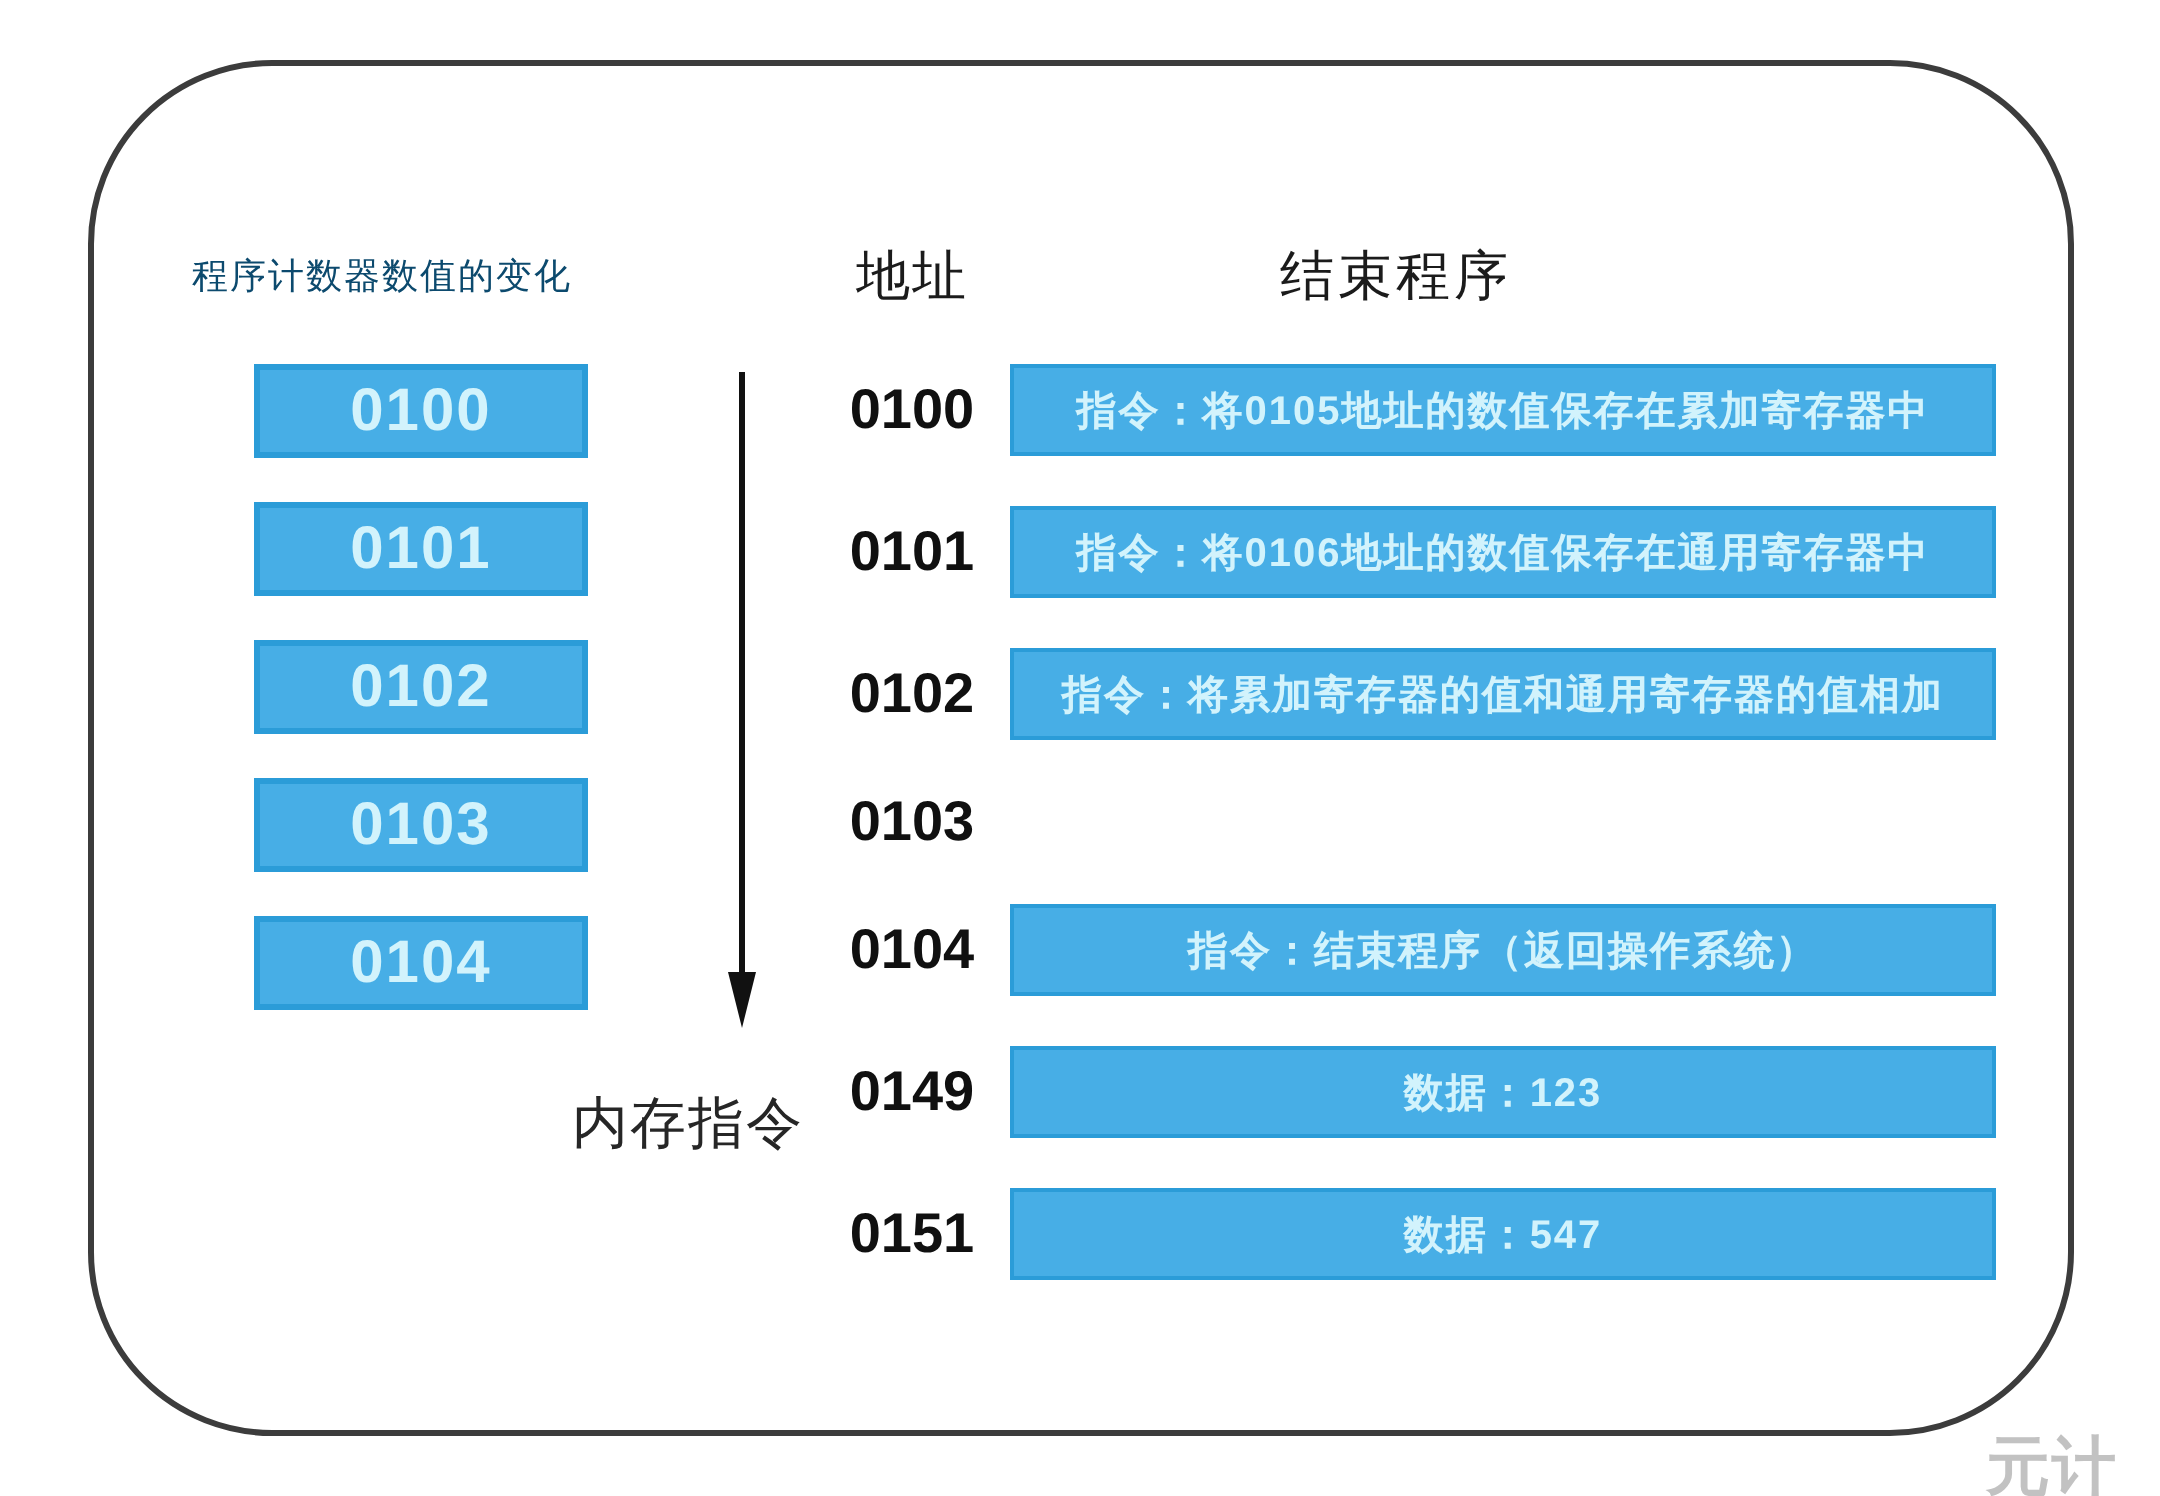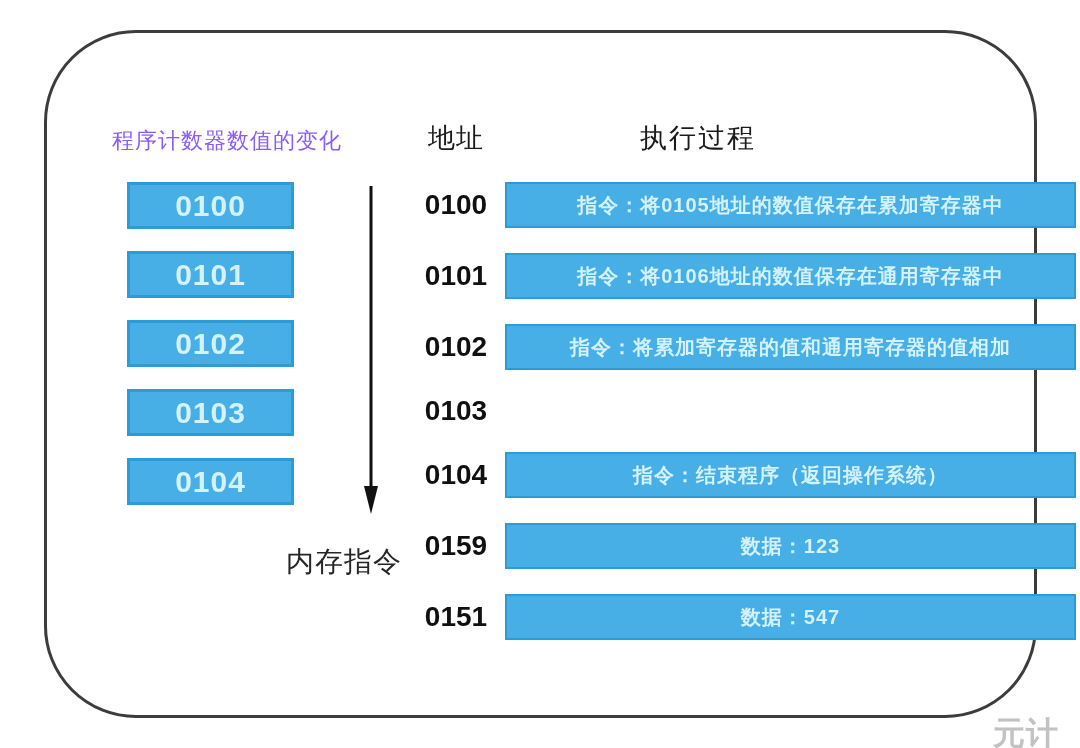--- a/index.html
+++ b/index.html
@@ -13,22 +13,22 @@
   .frame{
     position:absolute;
     left:44px;top:30px;
     width:993px;height:688px;
     border:3px solid var(--frame-border,#3c3c3c);
     border-radius:92px;
     box-sizing:border-box;
     background:#ffffff;
   }
   .pc-header{
-    position:absolute;left:112px;top:126px;
-    font-size:22px;color:#8b5cf6;letter-spacing:1px;
+    position:absolute;left:96px;top:126px;
+    font-size:18px;color:#0c4a6e;letter-spacing:1px;
   }
   .addr-header{
     position:absolute;left:424px;top:120px;width:64px;
     font-size:27px;color:#1b1b1b;text-align:center;letter-spacing:1px;
   }
   .mem-header{
     position:absolute;left:640px;top:120px;
     font-size:27px;color:#1b1b1b;letter-spacing:2px;
   }
   .pc-col{
@@ -54,21 +54,21 @@
     position:absolute;left:424px;top:182px;
     display:flex;flex-direction:column;gap:25px;
   }
   .mem-row{display:flex;align-items:center;}
   .addr{
     width:64px;text-align:center;
     font-size:28px;font-weight:bold;color:#101010;
   }
   .bar{
     margin-left:17px;
-    width:571px;height:46px;box-sizing:border-box;
+    width:493px;height:46px;box-sizing:border-box;
     background:var(--bar-fill,#47aee6);
     border:2px solid var(--bar-border,#2b9cd8);
     display:flex;align-items:center;justify-content:center;
   }
   .bar span{
     color:var(--bar-text,#d2f3fc);
     font-size:20px;font-weight:bold;letter-spacing:1px;
   }
   .watermark{
     position:absolute;left:993px;top:712px;
@@ -80,21 +80,21 @@
 <body>
 
 <div class="canvas">
 
   <div class="frame"></div>
 
   <div class="pc-header">程序计数器数值的变化</div>
 
   <div class="addr-header">地址</div>
 
-  <div class="mem-header">执行过程</div>
+  <div class="mem-header">结束程序</div>
 
   <div class="pc-col">
   <div class="pc-box">
     <span>0100</span>
   </div>
 
   <div class="pc-box">
     <span>0101</span>
   </div>
 
@@ -145,21 +145,21 @@
   </div>
 
   <div class="mem-row">
     <div class="addr">0104</div>
     <div class="bar">
       <span>指令：结束程序（返回操作系统）</span>
     </div>
   </div>
 
   <div class="mem-row">
-    <div class="addr">0159</div>
+    <div class="addr">0149</div>
     <div class="bar">
       <span>数据：123</span>
     </div>
   </div>
 
   <div class="mem-row">
     <div class="addr">0151</div>
     <div class="bar">
       <span>数据：547</span>
     </div>

